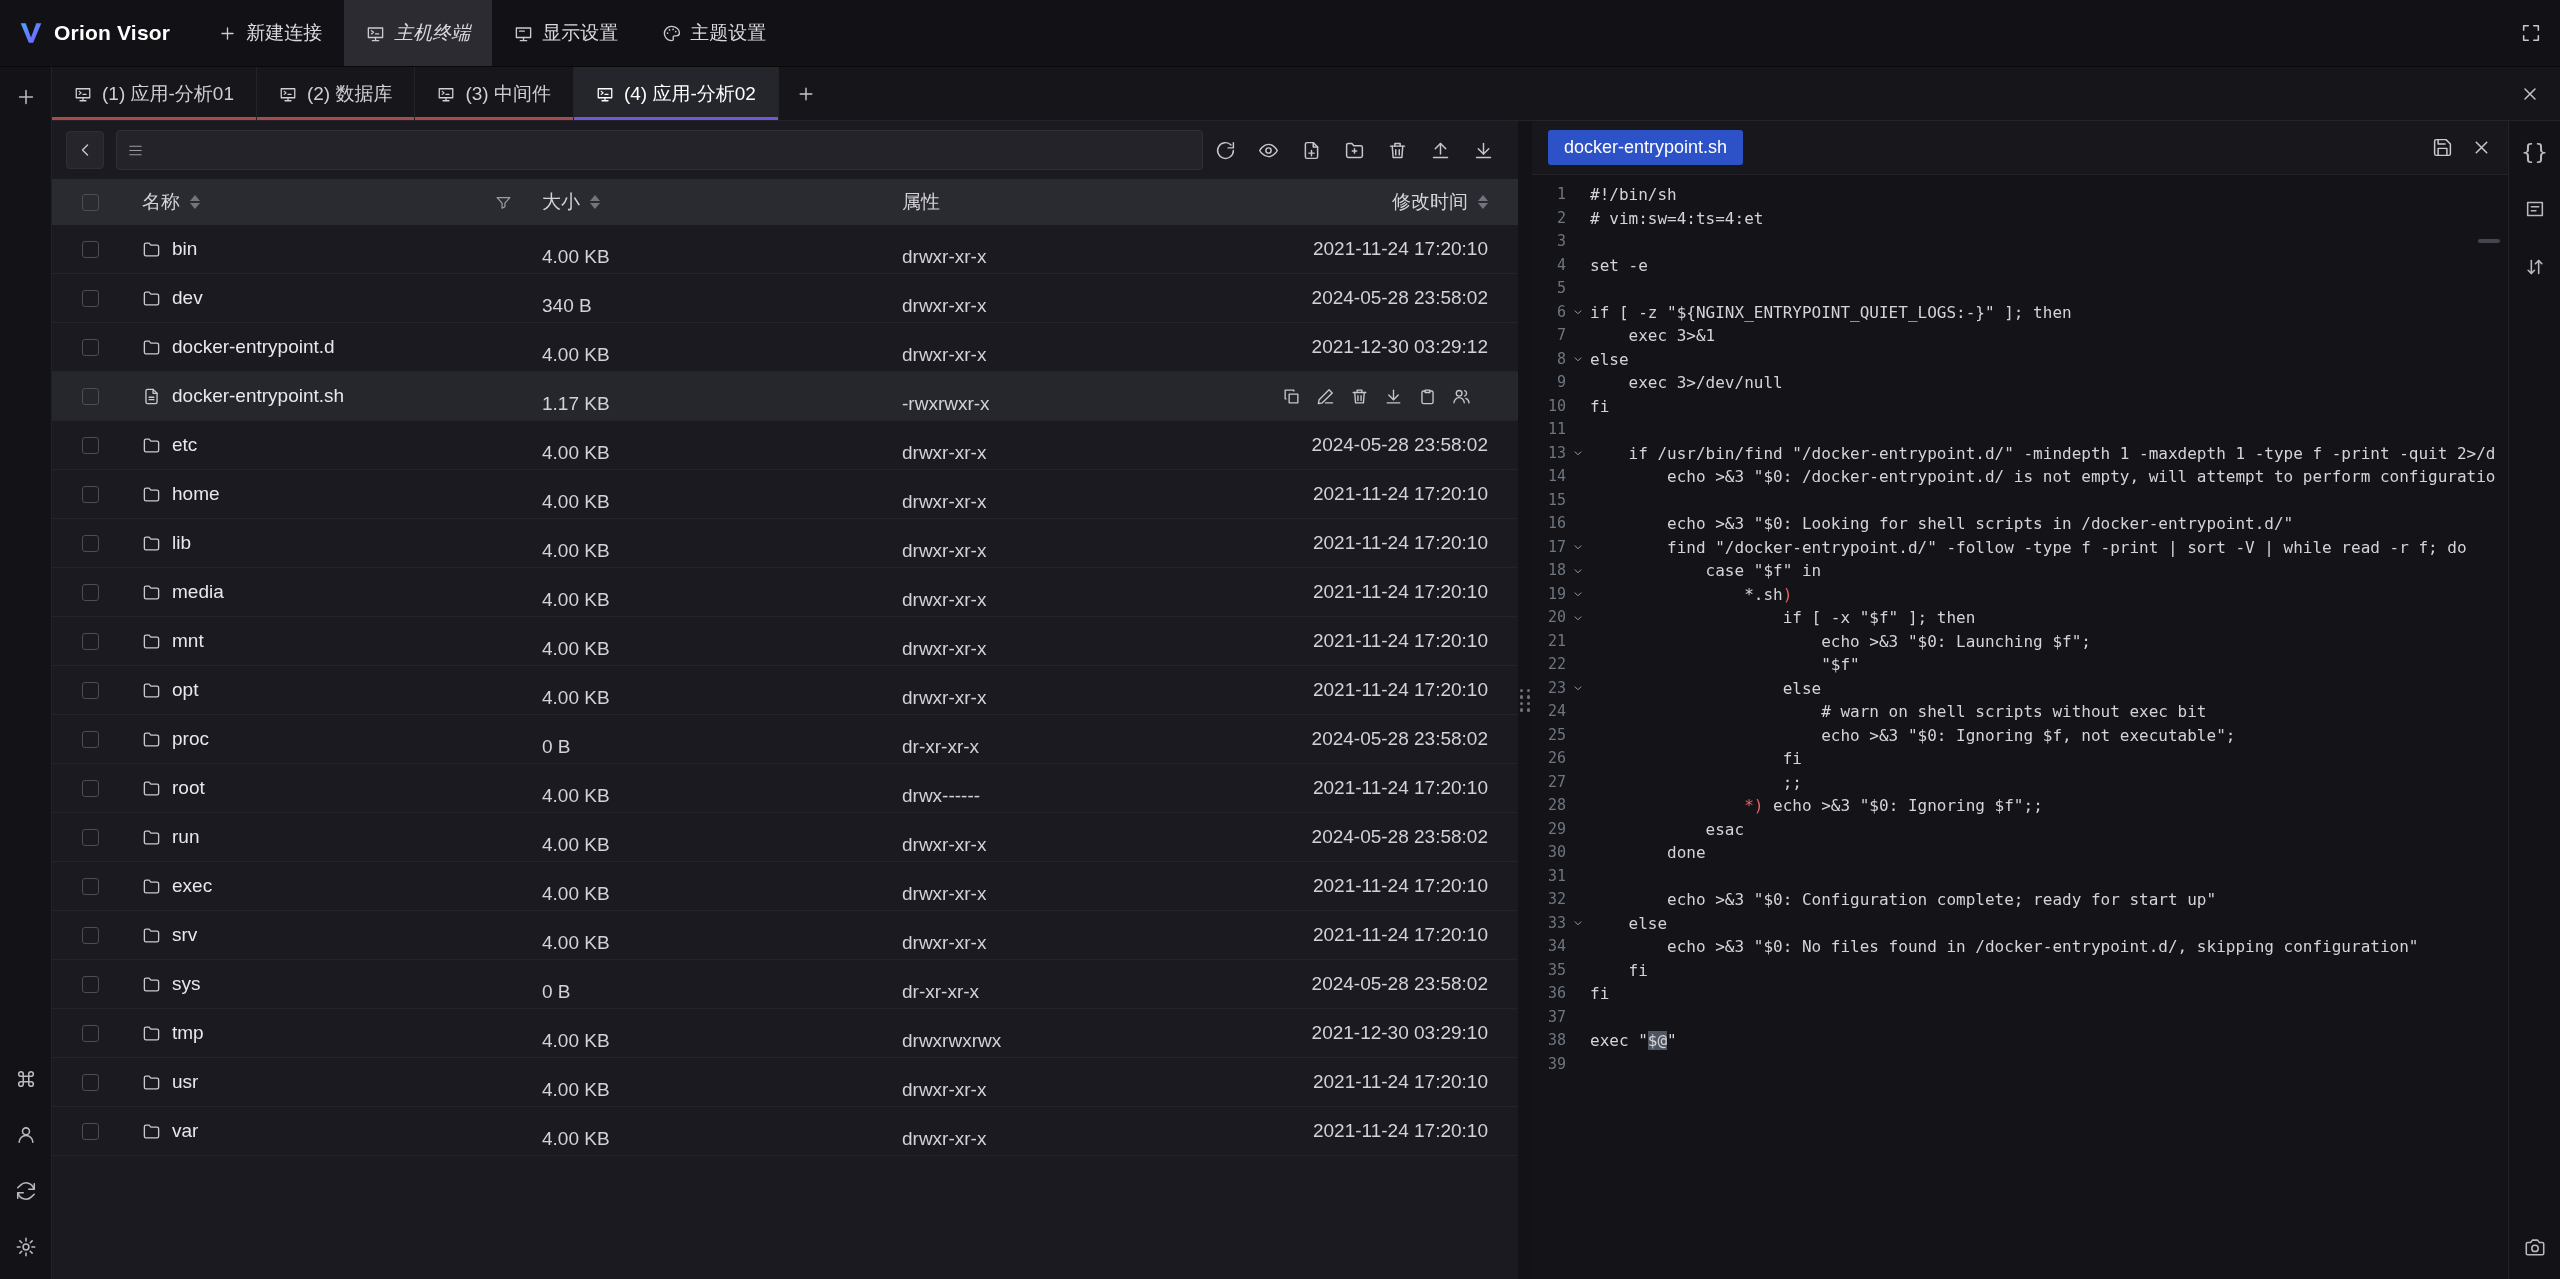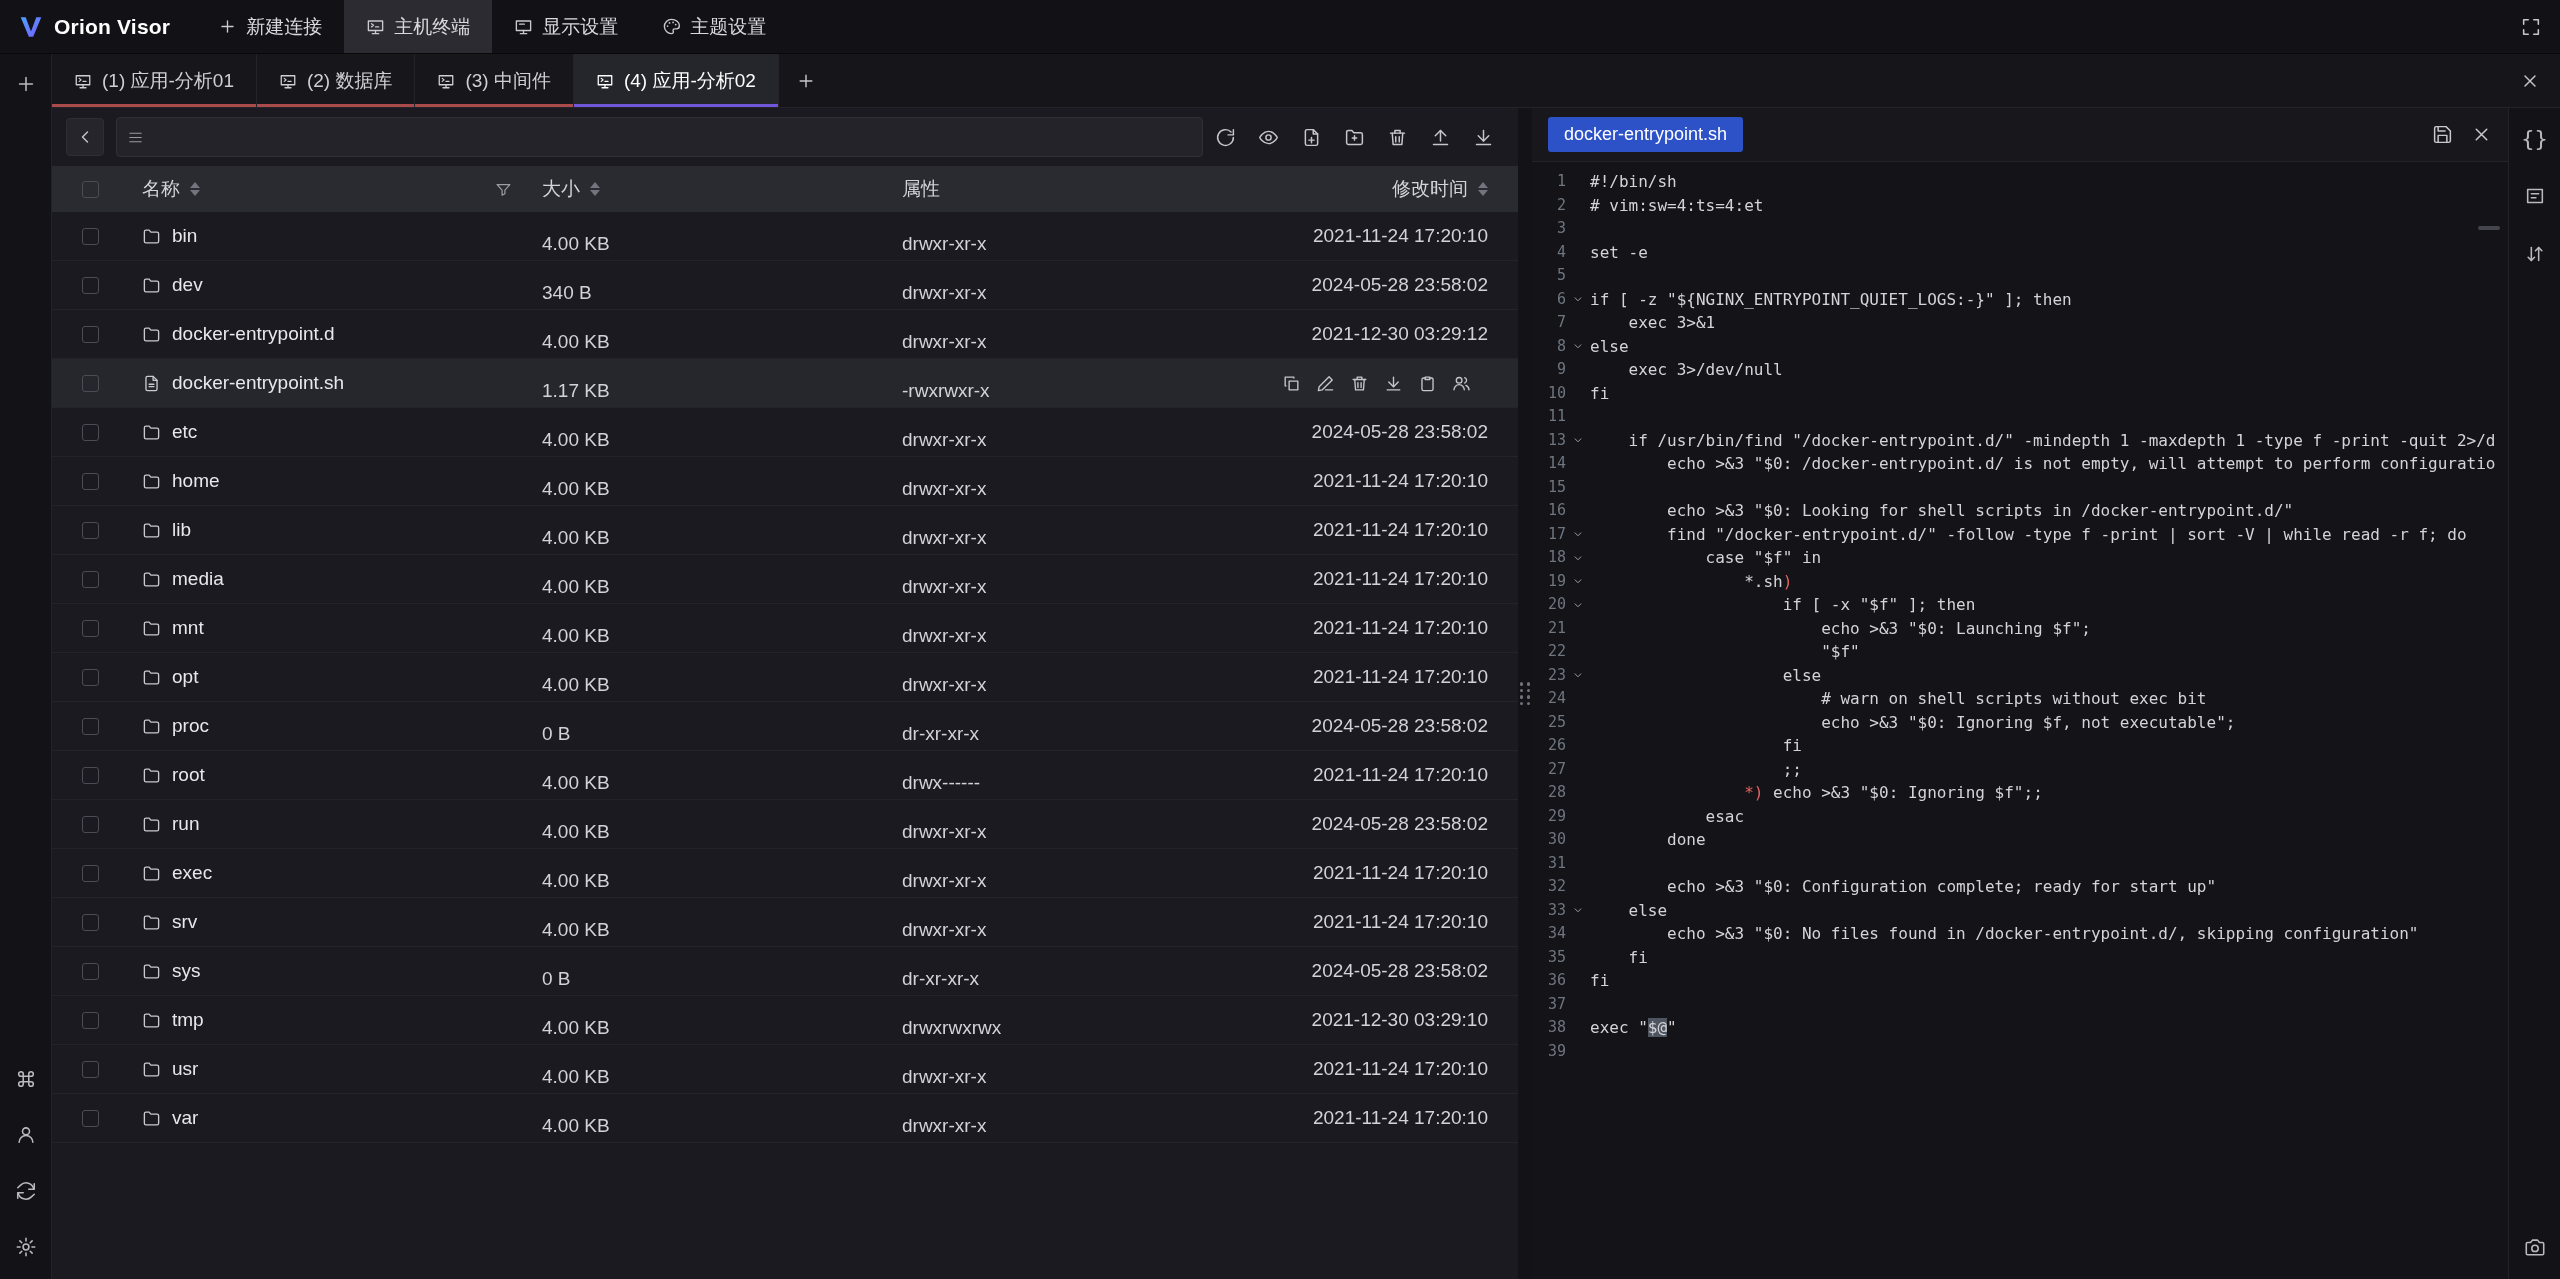--- a/index.html
+++ b/index.html
@@ -5,28 +5,28 @@
   * { margin:0; padding:0; box-sizing:border-box; }
   html,body { width:2560px; height:1279px; overflow:hidden; }
   body {
     font-family:"Liberation Sans", sans-serif;
     background:#121216; color:#d9d9de;
     user-select:none;
   }
   .app { width:2560px; height:1279px; display:flex; flex-direction:column; }
 
   
-  .navbar { height:54px; background:#121216; border-bottom:1px solid #090909;
+  .navbar { height:67px; background:#121216; border-bottom:1px solid #090909;
             display:flex; align-items:stretch; flex:none; }
   .brand { display:flex; align-items:center; gap:10px; padding:0 26px 0 18px; }
   .brand-text { font-size:21px; font-weight:bold; color:#ffffff; letter-spacing:.2px; }
   .nav-items { display:flex; align-items:stretch; }
   .nav-item { display:flex; align-items:center; gap:9px; padding:0 22px; font-size:19px;
               color:#dadade; cursor:pointer; }
-  .nav-item.active { background:#2b2b31; }
+  .nav-item.active { background:#2b2b31;font-style:italic; }
   .nav-item svg { color:#c9c9cf; }
   .nav-spacer { flex:1; }
   .icon-btn { background:none; border:none; color:#c6c6cc; display:flex; align-items:center;
               justify-content:center; cursor:pointer; padding:0 18px; }
 
   
   .main { flex:1; display:flex; min-height:0; }
 
   .rail { width:52px; background:#121217; display:flex; flex-direction:column;
           align-items:center; padding:12px 0 14px; flex:none; }

